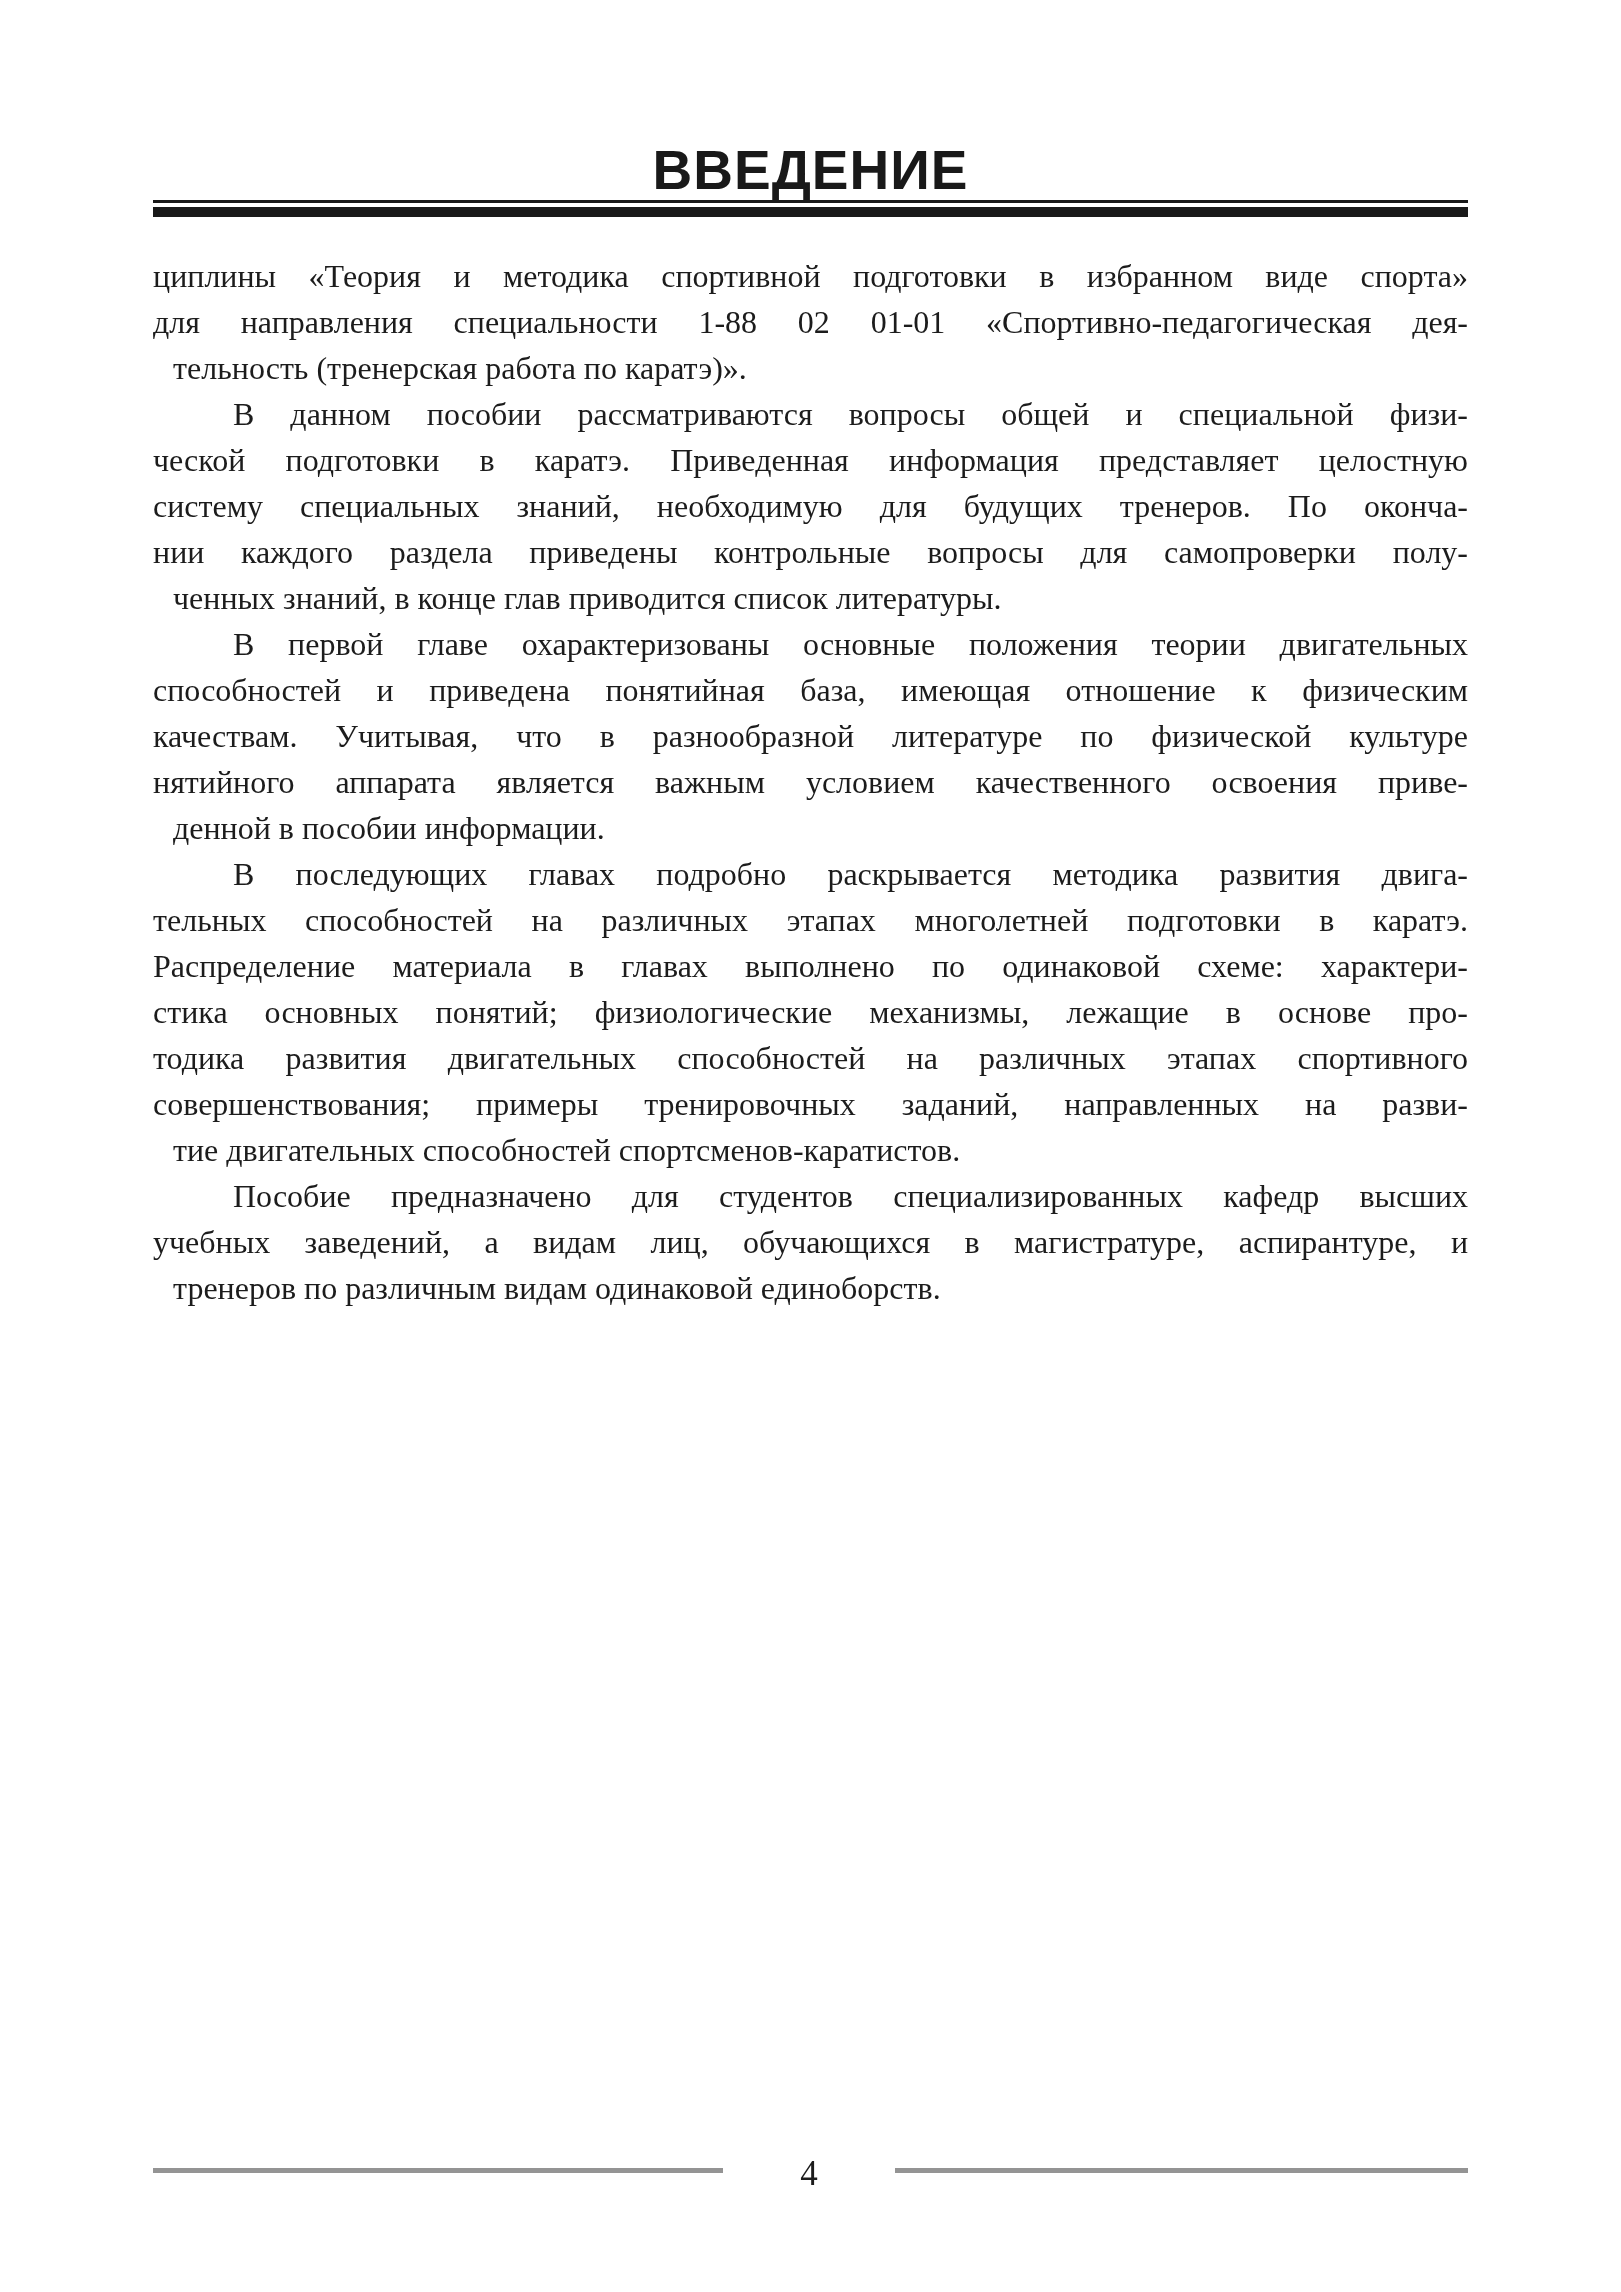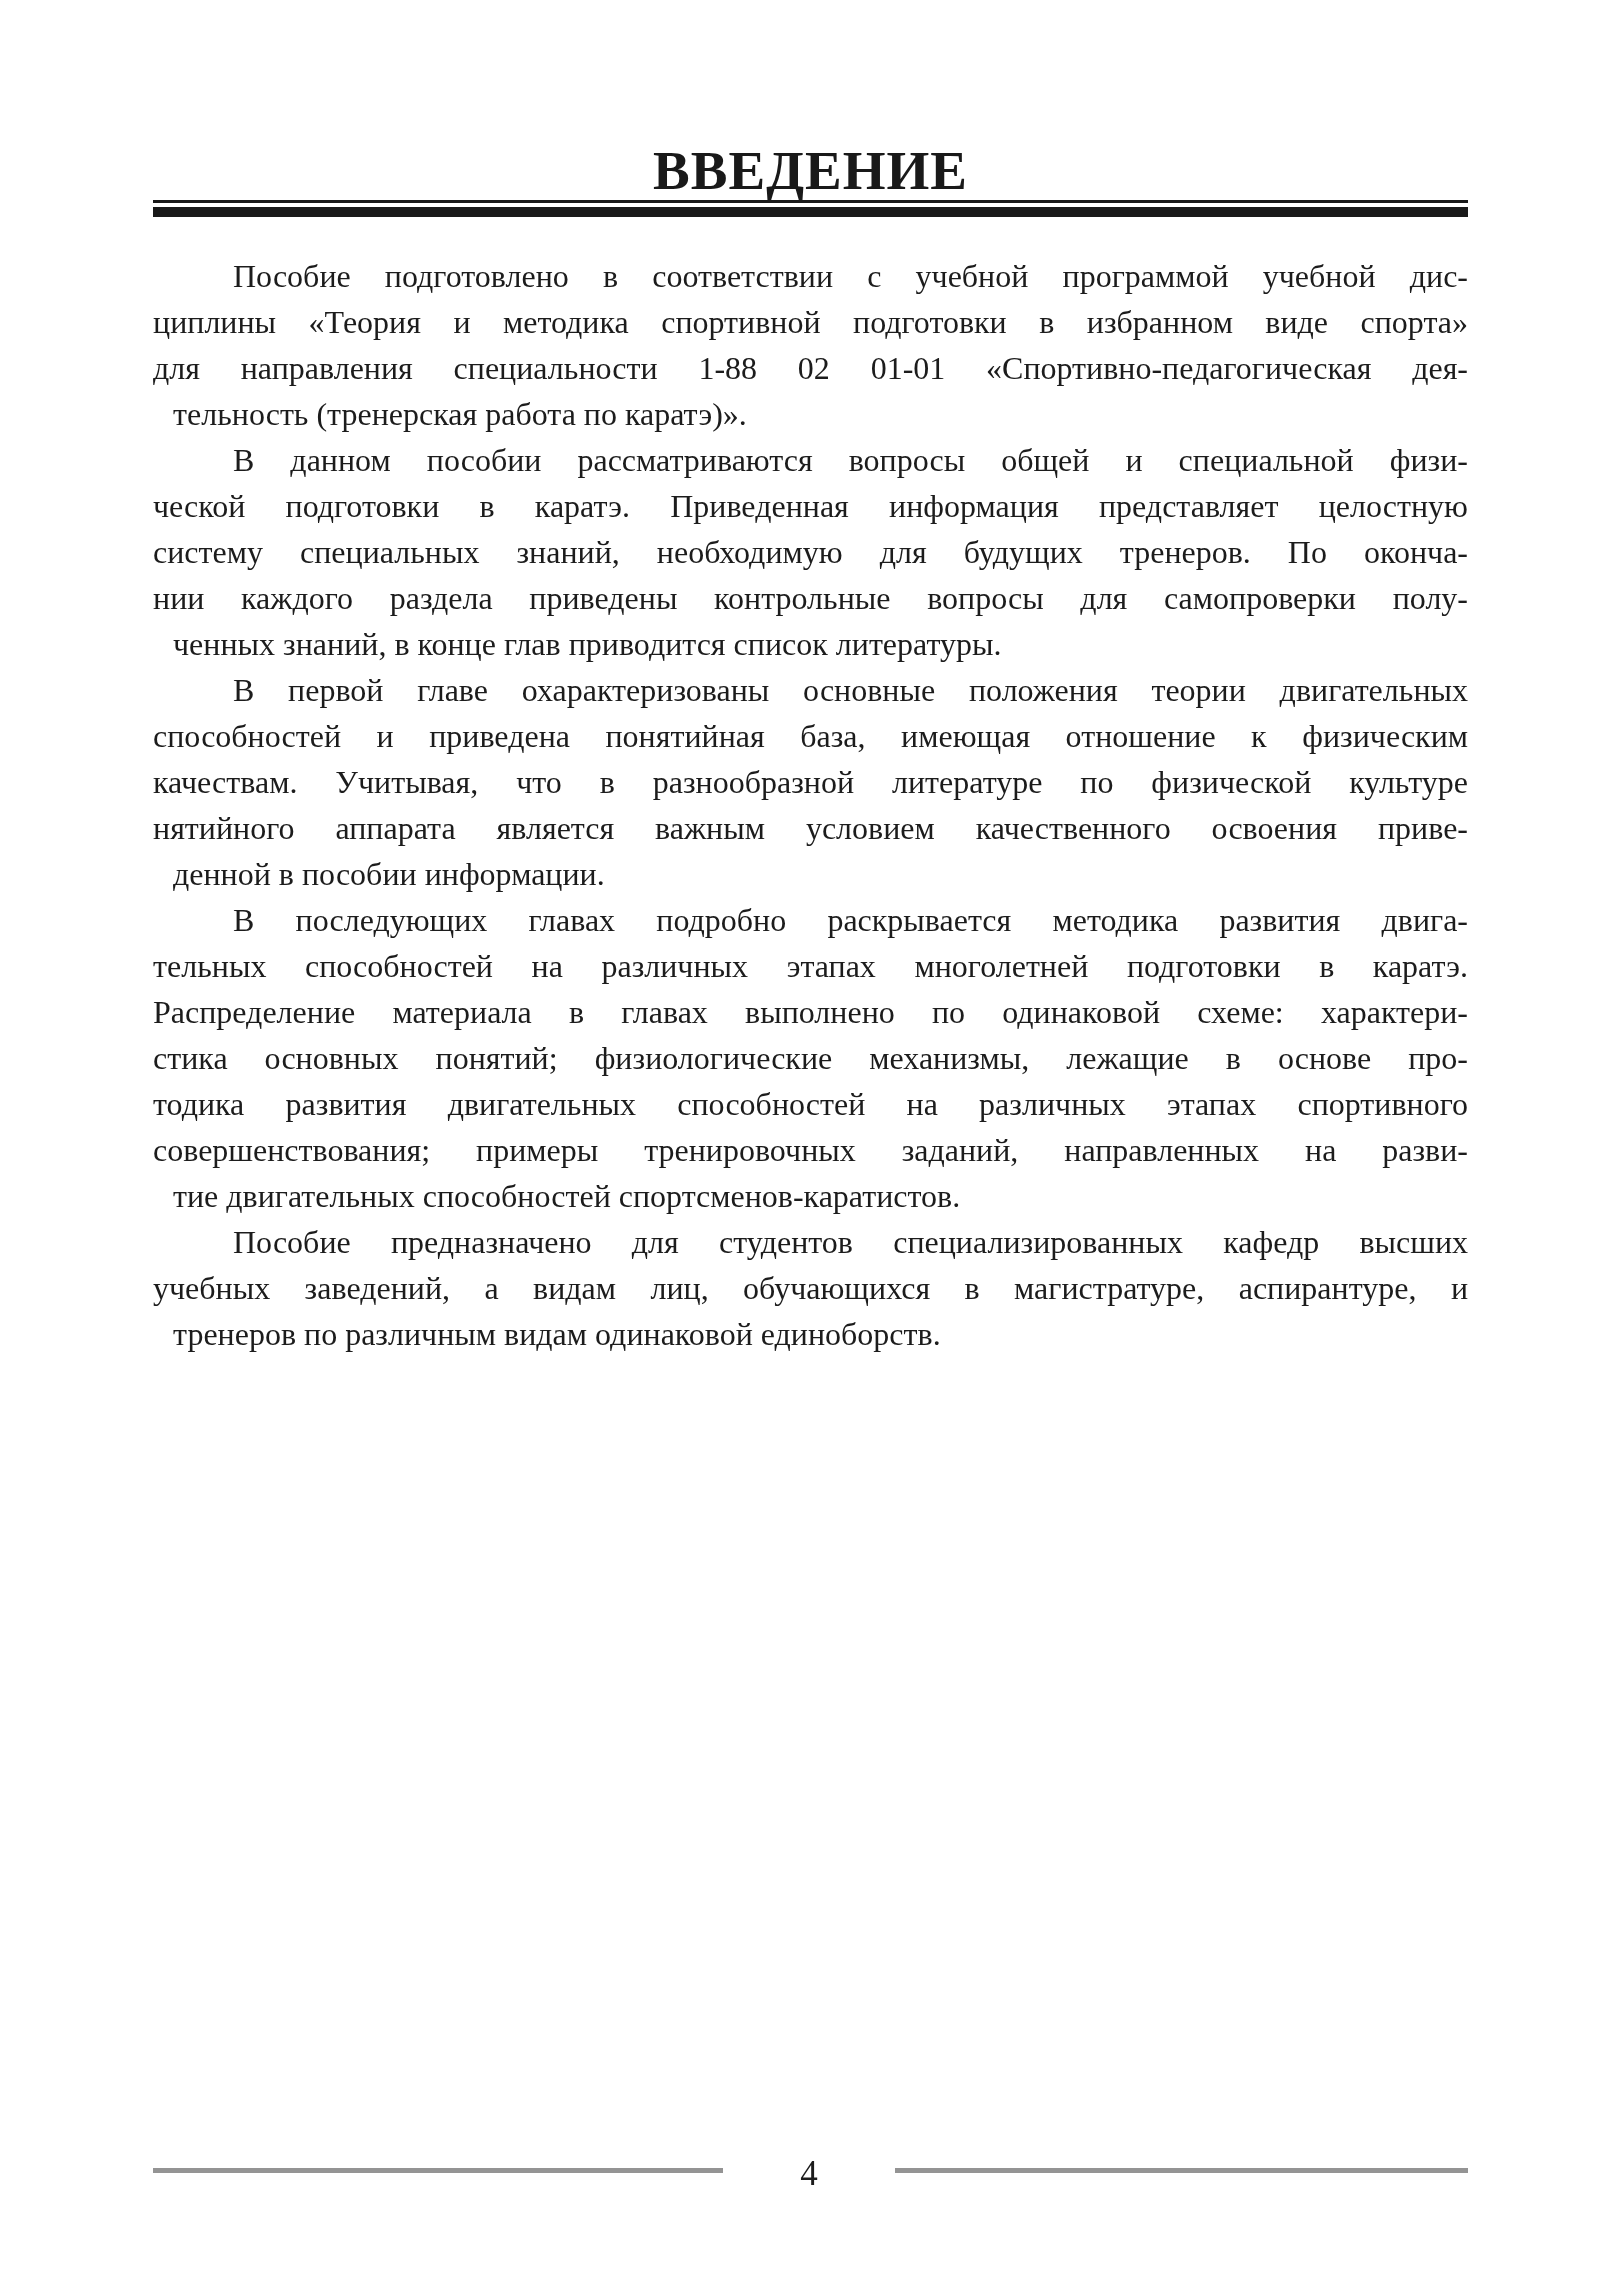--- a/index.html
+++ b/index.html
@@ -16,21 +16,21 @@
     overflow: hidden;
     font-family: "Liberation Serif", serif;
     color: #1c1c1c;
   }
   .chapter-title {
     position: absolute;
     top: 143px;
     left: 153px;
     width: 1315px;
     text-align: center;
-    font-family: Liberation Serif, serif;
+    font-family: Liberation Sans, sans-serif;
     font-weight: bold;
     font-size: 55px;
     line-height: 55px;
     letter-spacing: 1px;
     color: #191919;
   }
   .title-rule {
     position: absolute;
     top: 200px;
     left: 153px;
@@ -98,21 +98,20 @@
 <div class="page">
 
   <div class="chapter-title">ВВЕДЕНИЕ</div>
 
   <div class="title-rule">
     <div class="thin"></div>
     <div class="thick"></div>
   </div>
 
   <div class="body-text">
-    <div class="line indent">Пособие подготовлено в соответствии с учебной программой учебной дис-</div>
     <div class="line">циплины «Теория и методика спортивной подготовки в избранном виде спорта»</div>
     <div class="line">для направления специальности 1-88 02 01-01 «Спортивно-педагогическая дея-</div>
     <div class="line last">тельность (тренерская работа по каратэ)».</div>
 
     <div class="line indent">В данном пособии рассматриваются вопросы общей и специальной физи-</div>
     <div class="line">ческой подготовки в каратэ. Приведенная информация представляет целостную</div>
     <div class="line">систему специальных знаний, необходимую для будущих тренеров. По оконча-</div>
     <div class="line">нии каждого раздела приведены контрольные вопросы для самопроверки полу-</div>
     <div class="line last">ченных знаний, в конце глав приводится список литературы.</div>
 

